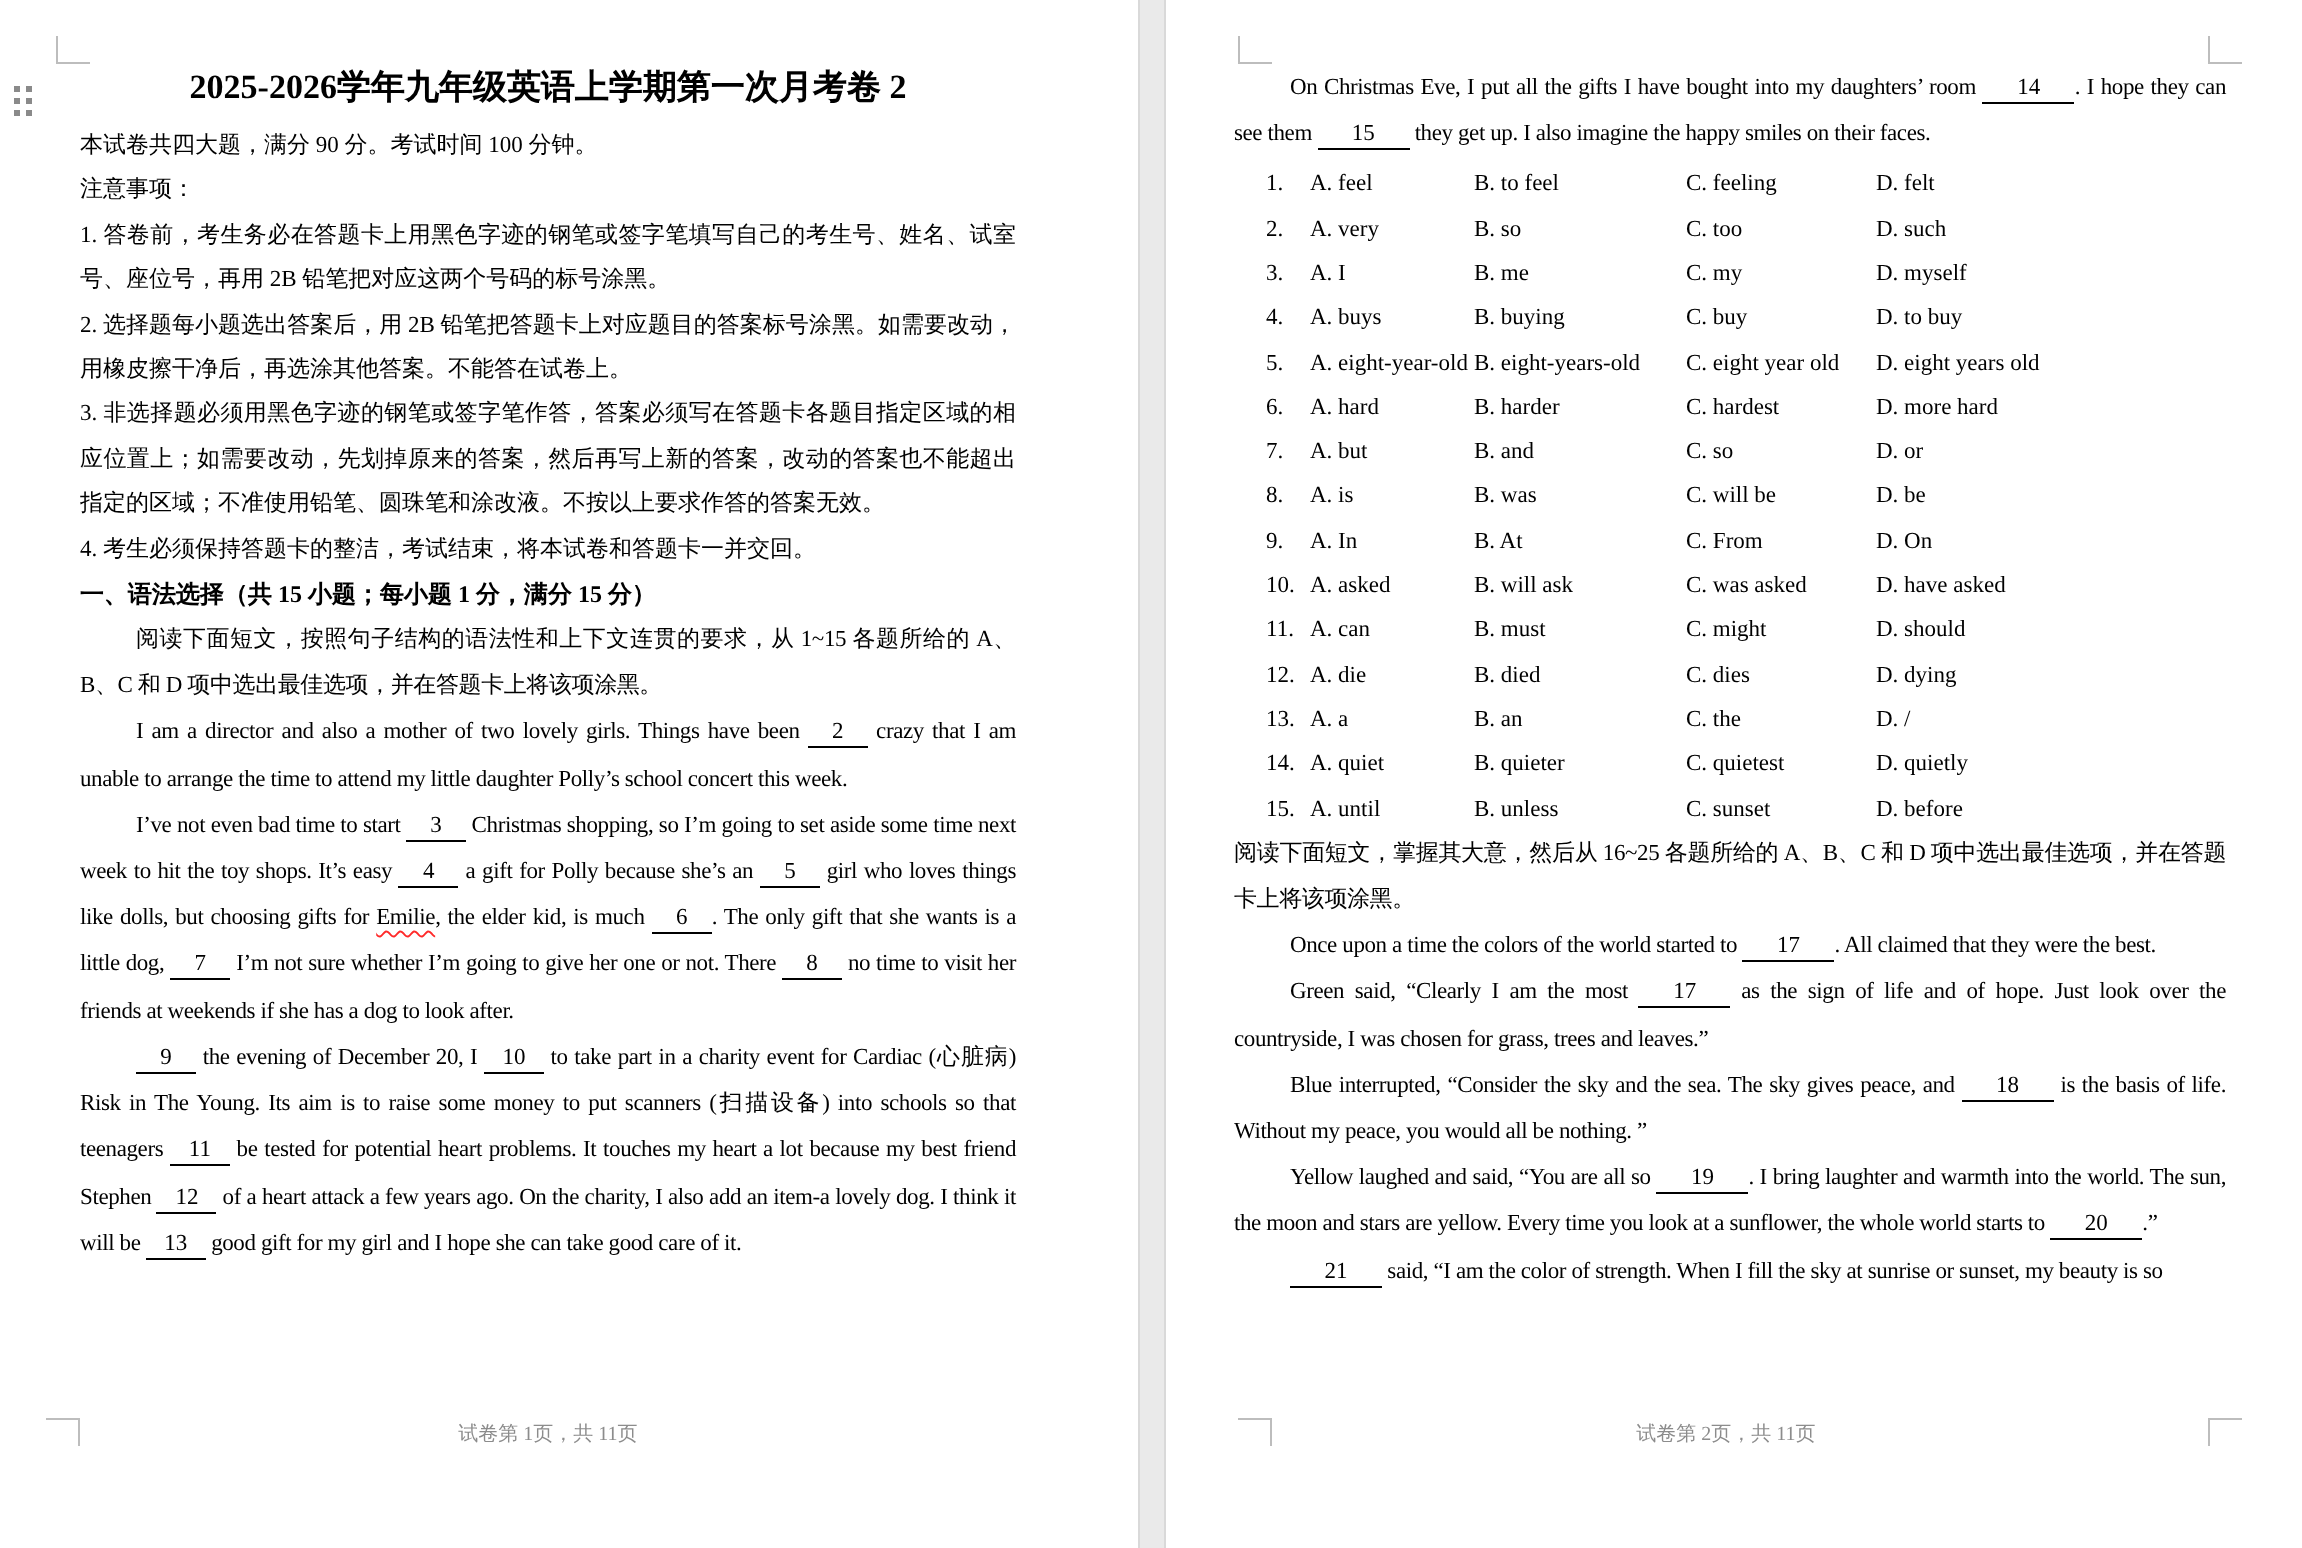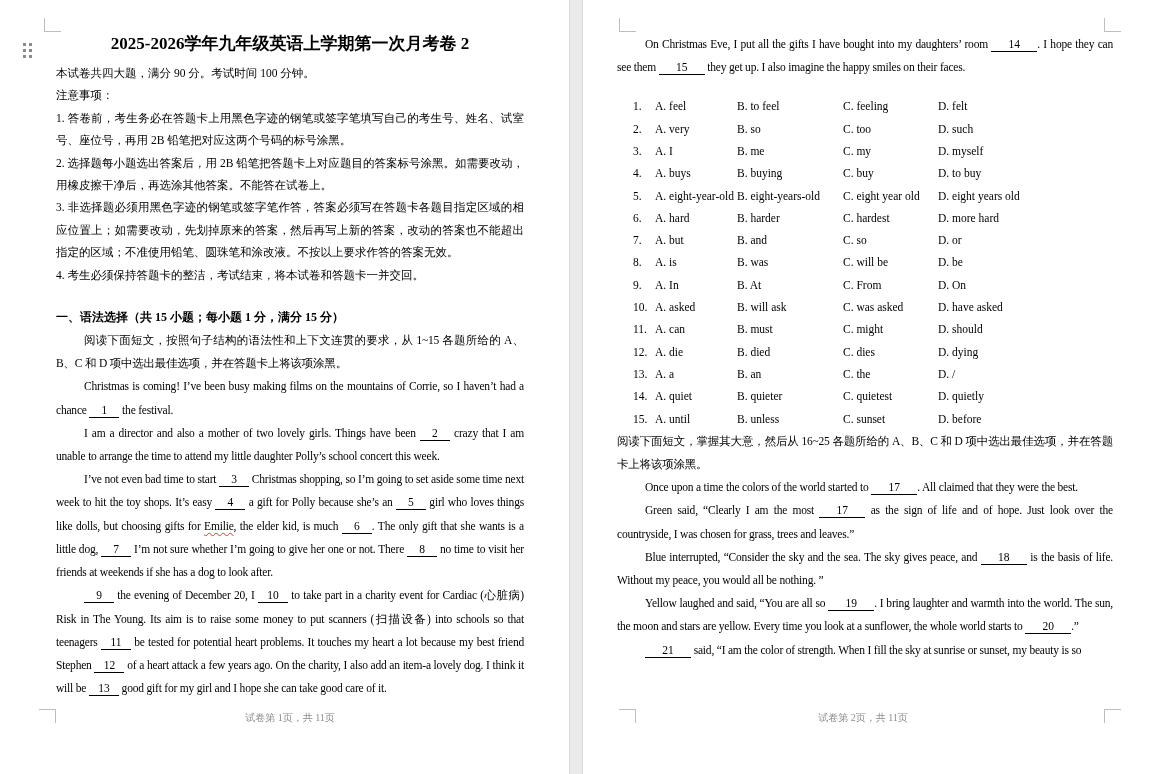--- a/index.html
+++ b/index.html
@@ -1,44 +1,44 @@
 <!DOCTYPE html>
 <html><head>
 <meta charset="utf-8">
 <style>
   *{margin:0;padding:0;box-sizing:border-box}
   html,body{width:1151px;height:774px;overflow:hidden}
   body{background:#fff;color:#000;font-family:"Liberation Serif","DejaVu Serif",serif;position:relative}
   .viewer{position:absolute;inset:0}
   .page{position:absolute;top:0;bottom:0;background:#fff;overflow:hidden}
-  .page1{left:16px;width:521px}
+  .page1{left:0;width:521px}
   .page2{left:583px;width:568px}
   .gap{position:absolute;top:0;bottom:0;left:569px;width:14px;background:#eaeaea;border-left:1px solid #d9d9d9;border-right:1px solid #d9d9d9}
   
   .crop{position:absolute;width:17px;height:14px;border:0 solid #bdbdbd}
   .crop.tl,.crop.tr{border-left-width:1px;border-bottom-width:1px}
   .crop.bl{border-top-width:1px;border-right-width:1px}
   .crop.br{border-top-width:1px;border-left-width:1px}
   
   .drag{position:absolute;left:7px;top:43px;display:grid;grid-template-columns:3px 3px;grid-auto-rows:3px;gap:3px;cursor:grab}
   .drag i{display:block;background:#8a8a8a}
   
   .content{position:relative;font-size:11.5px}
   .p1c{padding:32px 13px 0 40px}
   .p2c{padding:33px 38px 0 34px}
   h1.title{font-size:17px;font-weight:bold;text-align:center;line-height:24px;margin-bottom:6px}
   .iline{line-height:22.4px;text-align:justify}
-  h2.sec{font-weight:bold;font-size:12px;line-height:23px;margin-top:20px}
+  h2.sec{font-weight:bold;font-size:12px;line-height:23px;}
   .para{line-height:23.2px;text-align:justify;text-indent:28px;letter-spacing:-0.2px}
   .noindent{text-indent:0}
   .blank{display:inline-block;text-indent:0;min-width:30px;height:14px;line-height:13px;padding:0 3px;border-bottom:1px solid #000;text-align:center;letter-spacing:0}
   .page2 .blank{min-width:46px}
   .misspell{text-decoration:underline;text-decoration-style:wavy;text-decoration-color:#ff2a2a;text-decoration-thickness:1px;text-underline-offset:2px}
   
-  #questions{margin-top:16px}
+  #questions{margin-top:2px}
   .qrow{display:grid;grid-template-columns:104px 106px 95px auto;padding-left:16px;line-height:22.3px;white-space:nowrap}
   .qnum{display:inline-block;min-width:22px}
   .footer{position:absolute;top:707px;text-align:center;color:#8c8c8c;font-size:10px;line-height:22px}
   .footer.f1{left:40px;right:13px}
   .footer.f2{left:33px;right:41px}
 </style>
 </head>
 <body>
 
 <div class="viewer">
@@ -61,21 +61,20 @@
       <h1 class="title">2025-2026学年九年级英语上学期第一次月考卷 2</h1>
       <p class="iline">本试卷共四大题，满分 90 分。考试时间 100 分钟。</p>
       <p class="iline">注意事项：</p>
       <p class="iline">1. 答卷前，考生务必在答题卡上用黑色字迹的钢笔或签字笔填写自己的考生号、姓名、试室号、座位号，再用 2B 铅笔把对应这两个号码的标号涂黑。</p>
       <p class="iline">2. 选择题每小题选出答案后，用 2B 铅笔把答题卡上对应题目的答案标号涂黑。如需要改动，用橡皮擦干净后，再选涂其他答案。不能答在试卷上。</p>
       <p class="iline">3. 非选择题必须用黑色字迹的钢笔或签字笔作答，答案必须写在答题卡各题目指定区域的相应位置上；如需要改动，先划掉原来的答案，然后再写上新的答案，改动的答案也不能超出指定的区域；不准使用铅笔、圆珠笔和涂改液。不按以上要求作答的答案无效。</p>
       <p class="iline">4. 考生必须保持答题卡的整洁，考试结束，将本试卷和答题卡一并交回。</p>
       <h2 class="sec">一、语法选择（共 15 小题；每小题 1 分，满分 15 分）</h2>
       <p class="para">阅读下面短文，按照句子结构的语法性和上下文连贯的要求，从 1~15 各题所给的 A、B、C 和 D 项中选出最佳选项，并在答题卡上将该项涂黑。</p>
       <div id="p1-passage">
-          <div class="para"><span>Christmas is coming! I’ve been busy making films on the mountains of Corrie, so I haven’t had a chance </span><span class="blank">1</span><span> the festival.</span></div>
           <div class="para"><span>I am a director and also a mother of two lovely girls. Things have been </span><span class="blank">2</span><span> crazy that I am unable to arrange the time to attend my little daughter Polly’s school concert this week.</span></div>
           <div class="para"><span>I’ve not even bad time to start </span><span class="blank">3</span><span> Christmas shopping, so I’m going to set aside some time next week to hit the toy shops. It’s easy </span><span class="blank">4</span><span> a gift for Polly because she’s an </span><span class="blank">5</span><span> girl who loves things like dolls, but choosing gifts for </span><span class="misspell">Emilie</span><span>, the elder kid, is much </span><span class="blank">6</span><span>. The only gift that she wants is a little dog, </span><span class="blank">7</span><span> I’m not sure whether I’m going to give her one or not. There </span><span class="blank">8</span><span> no time to visit her friends at weekends if she has a dog to look after.</span></div>
           <div class="para"><span class="blank">9</span><span> the evening of December 20, I </span><span class="blank">10</span><span> to take part in a charity event for Cardiac (心脏病) Risk in The Young. Its aim is to raise some money to put scanners (扫描设备) into schools so that teenagers </span><span class="blank">11</span><span> be tested for potential heart problems. It touches my heart a lot because my best friend Stephen </span><span class="blank">12</span><span> of a heart attack a few years ago. On the charity, I also add an item-a lovely dog. I think it will be </span><span class="blank">13</span><span> good gift for my girl and I hope she can take good care of it.</span></div>
         </div>
     </div>
 
     <div class="footer f1">试卷第 1页，共 11页</div>
   </div>
 
   <div class="gap"></div>

